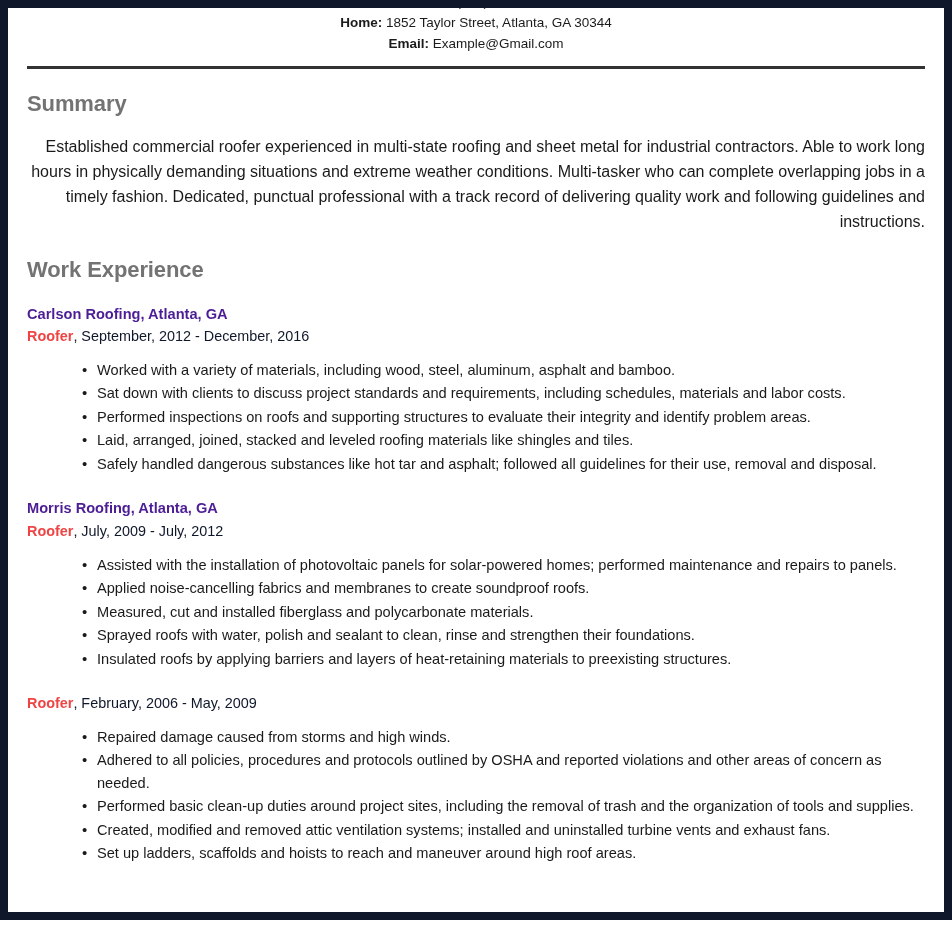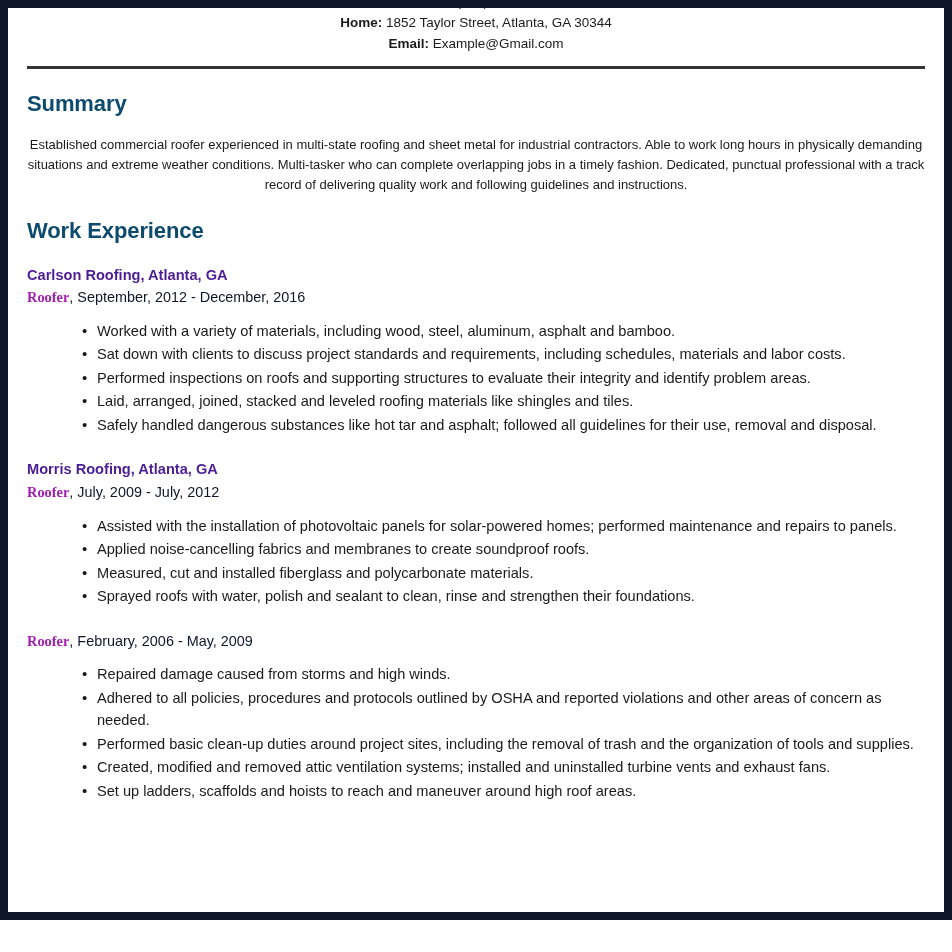--- a/index.html
+++ b/index.html
@@ -57,32 +57,32 @@
     margin: 11px 9px 0 9px;
   }
 
   
   .section {
     padding: 0 9px;
   }
   .section-title {
     font-size: 22px;
     font-weight: bold;
-    color: #0c4a6e;
+    color: #737373;
     margin: 22px 0 0 0;
     letter-spacing: -0.1px;
   }
 
   .summary-text {
-    font-size: 13px;
+    font-size: 16px;
     color: #1a1a1a;
     line-height: 1.56;
     margin: 18px 0 0 0;
     max-width: 910px;
-    text-align: center;
+    text-align: right;
   }
 
   
   .job {
     margin-top: 24px;
   }
   .job:first-of-type {
     margin-top: 22px;
   }
   .job-company {
@@ -93,22 +93,21 @@
     line-height: 1.35;
   }
   .job-meta {
     font-size: 14.4px;
     color: #a6a6a6;
     margin: 3px 0 0 0;
     line-height: 1.3;
   }
   .job-role {
     font-weight: bold;
-    color: #a21caf;
-    font-family: Liberation Serif, serif;
+    color: #ef4444;
   }
   .job-dates {
     font-weight: normal;
     color: #0f172a;
   }
 
   .bullets {
     list-style: none;
     margin: 13px 0 0 0;
     padding: 0;
@@ -182,20 +181,21 @@
       <div class="job">
         <p class="job-company">Morris Roofing, Atlanta, GA</p>
         <p class="job-meta">
           <span class="job-role">Roofer</span><span class="job-dates">, July, 2009 - July, 2012</span>
         </p>
         <ul class="bullets">
           <li>Assisted with the installation of photovoltaic panels for solar-powered homes; performed maintenance and repairs to panels.</li>
           <li>Applied noise-cancelling fabrics and membranes to create soundproof roofs.</li>
           <li>Measured, cut and installed fiberglass and polycarbonate materials.</li>
           <li>Sprayed roofs with water, polish and sealant to clean, rinse and strengthen their foundations.</li>
+          <li>Insulated roofs by applying barriers and layers of heat-retaining materials to preexisting structures.</li>
         </ul>
       </div>
 
       <div class="job">
         <p class="job-meta">
           <span class="job-role">Roofer</span><span class="job-dates">, February, 2006 - May, 2009</span>
         </p>
         <ul class="bullets">
           <li>Repaired damage caused from storms and high winds.</li>
           <li>Adhered to all policies, procedures and protocols outlined by OSHA and reported violations and other areas of concern as needed.</li>

